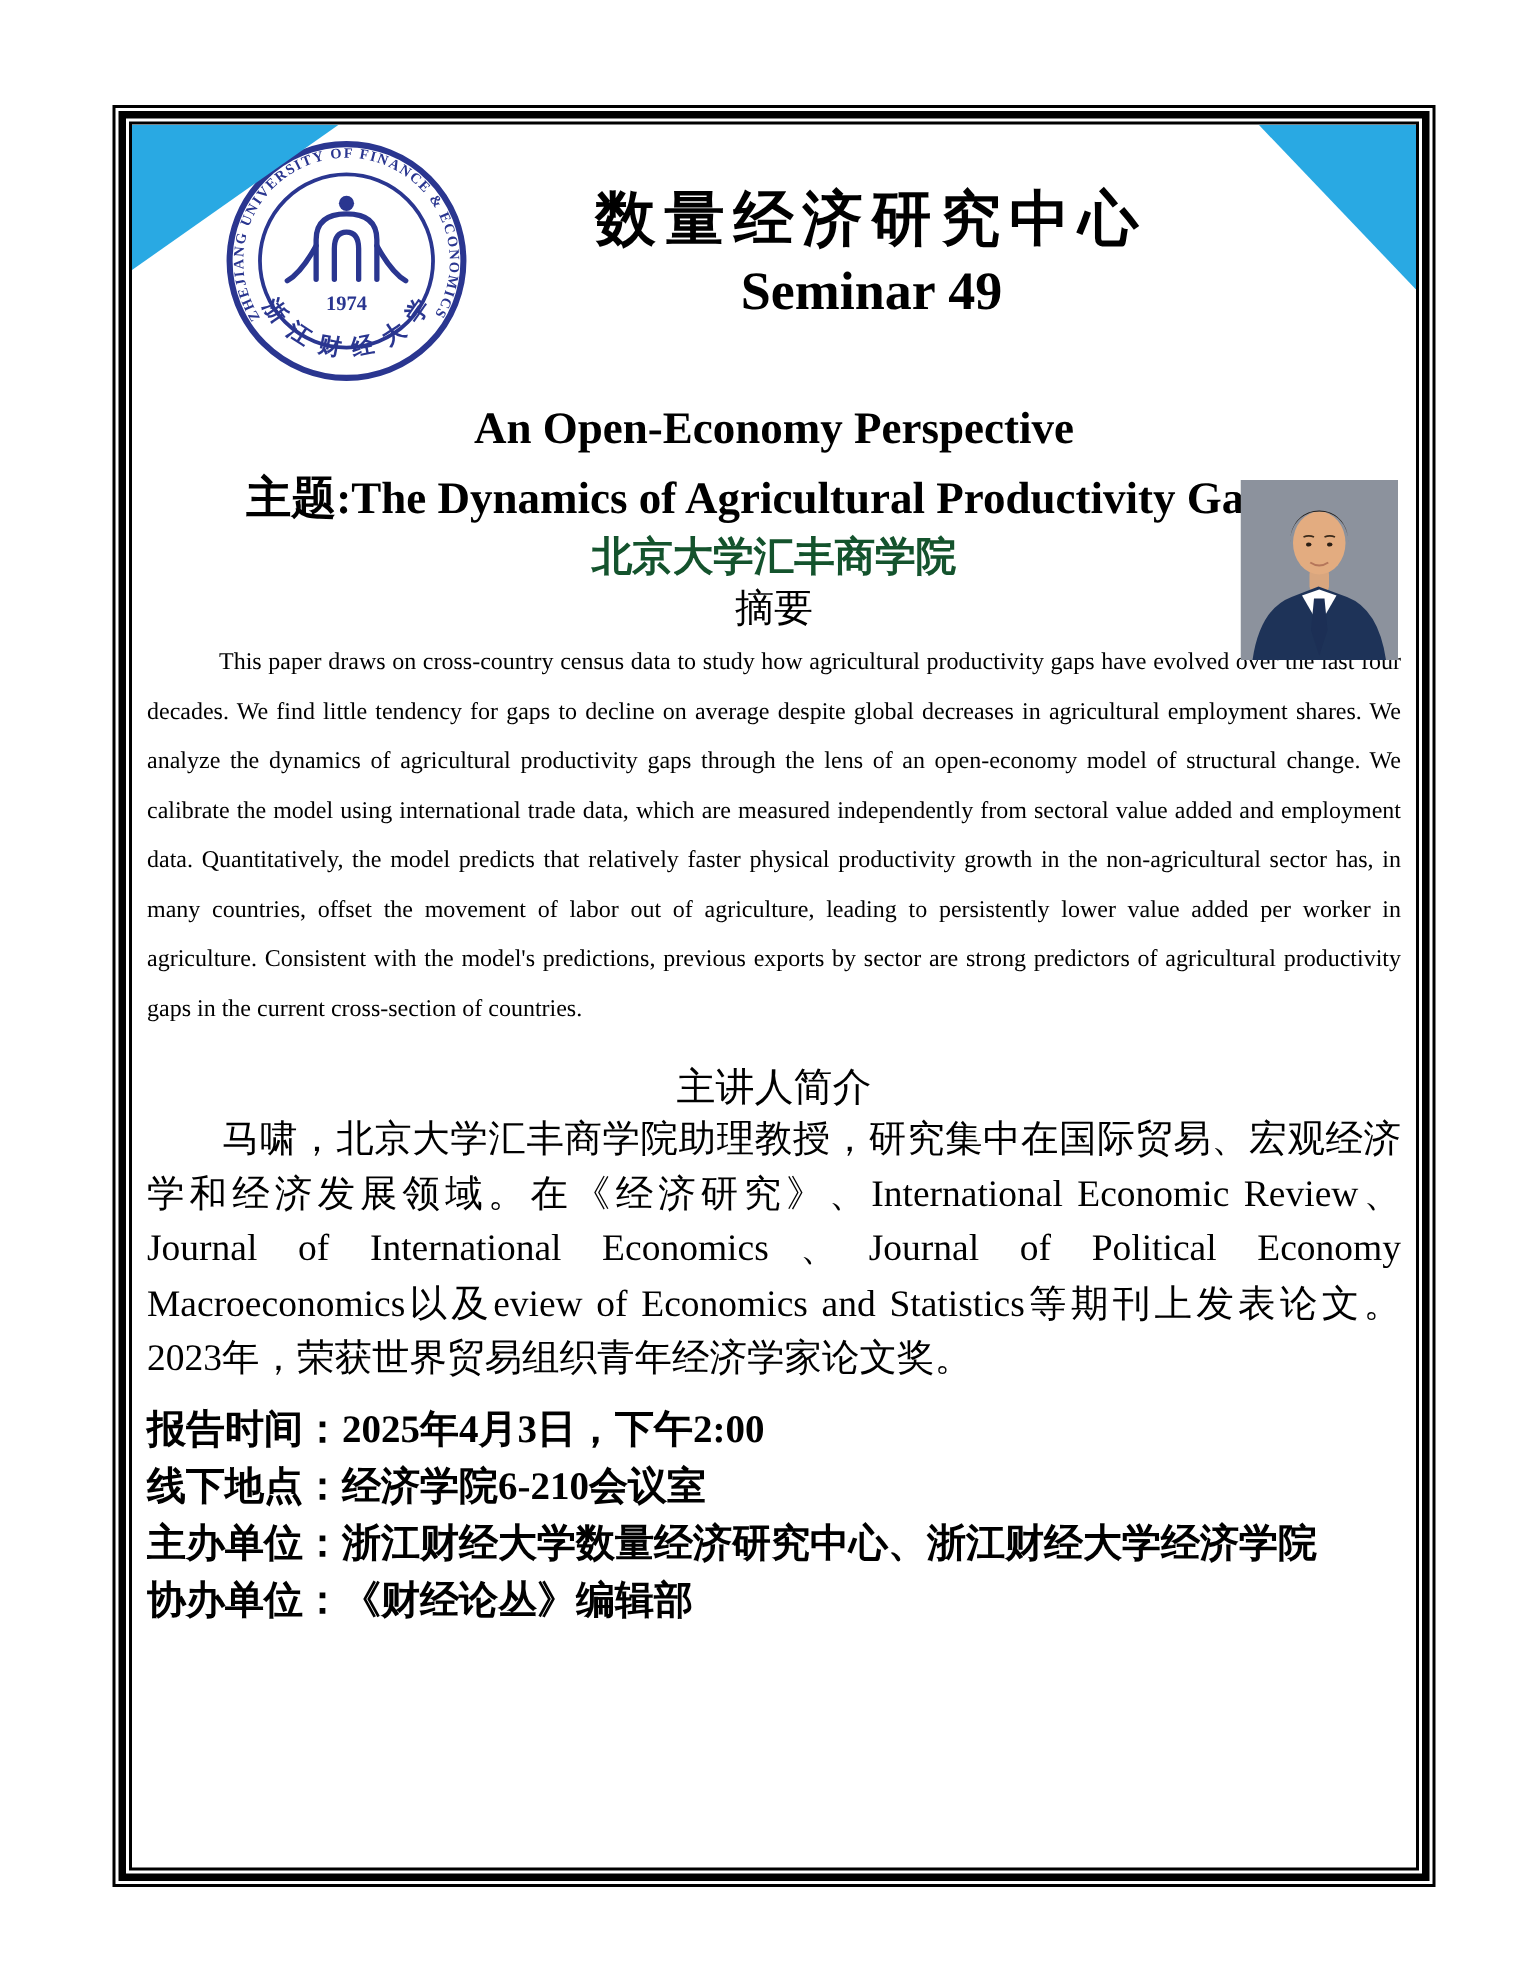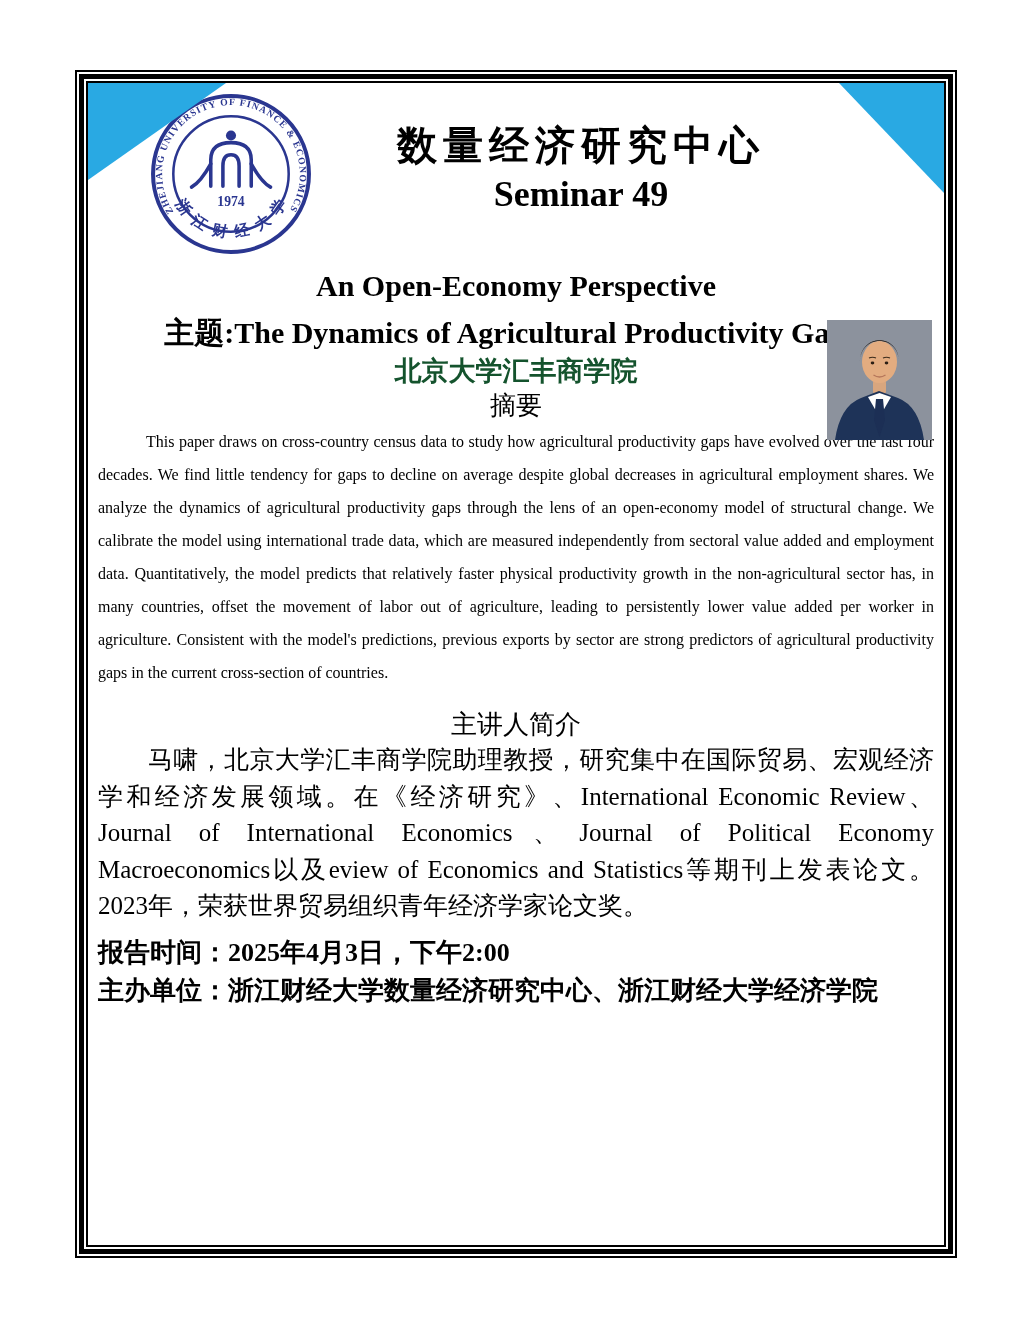--- a/index.html
+++ b/index.html
@@ -96,16 +96,18 @@
     </svg>
   </div>
 
   <p class="abstract">This paper draws on cross-country census data to study how agricultural productivity gaps have evolved over the last four decades. We find little tendency for gaps to decline on average despite global decreases in agricultural employment shares. We analyze the dynamics of agricultural productivity gaps through the lens of an open-economy model of structural change. We calibrate the model using international trade data, which are measured independently from sectoral value added and employment data. Quantitatively, the model predicts that relatively faster physical productivity growth in the non-agricultural sector has, in many countries, offset the movement of labor out of agriculture, leading to persistently lower value added per worker in agriculture. Consistent with the model's predictions, previous exports by sector are strong predictors of agricultural productivity gaps in the current cross-section of countries.</p>
 
   <div class="bio-heading">主讲人简介</div>
   <p class="bio">马啸，北京大学汇丰商学院助理教授，研究集中在国际贸易、宏观经济学和经济发展领域。在《经济研究》、International Economic Review、Journal of International Economics、Journal of Political Economy Macroeconomics以及eview of Economics and Statistics等期刊上发表论文。2023年，荣获世界贸易组织青年经济学家论文奖。</p>
 
   <div class="details">
     <div class="detail-row"><span>报告时间：</span><span>2025年4月3日，下午2:00</span></div>
+    <div class="detail-row"><span>线下地点：</span><span>经济学院6-210会议室</span></div>
     <div class="detail-row"><span>主办单位：</span><span>浙江财经大学数量经济研究中心、浙江财经大学经济学院</span></div>
+    <div class="detail-row"><span>协办单位：</span><span>《财经论丛》编辑部</span></div>
   </div>
 
 </div>
 
 </body></html>

